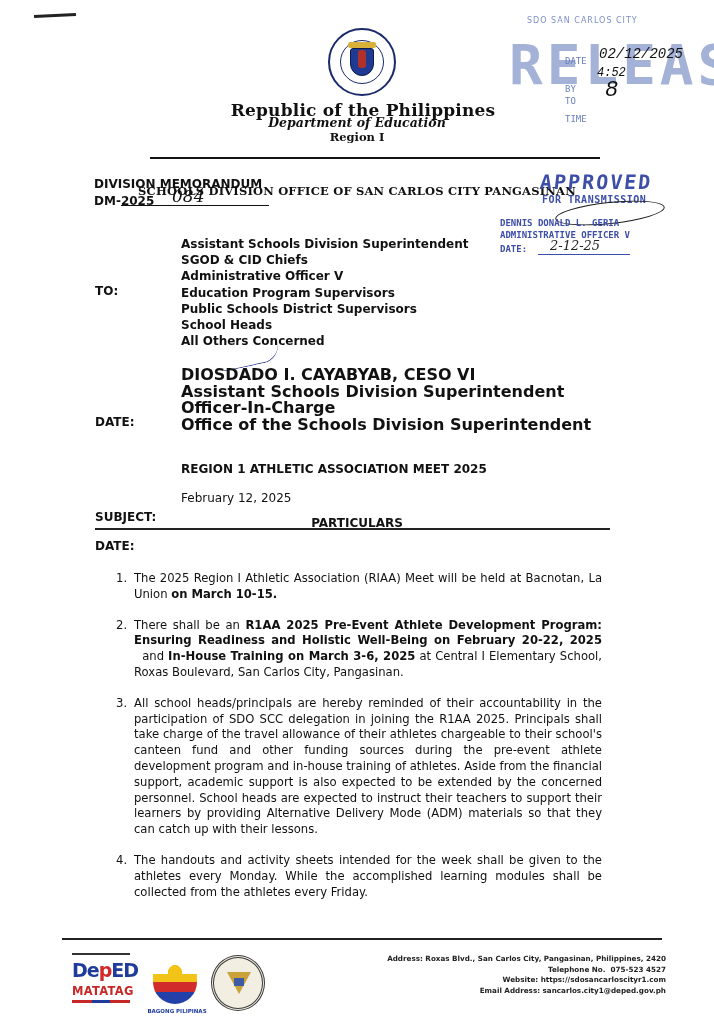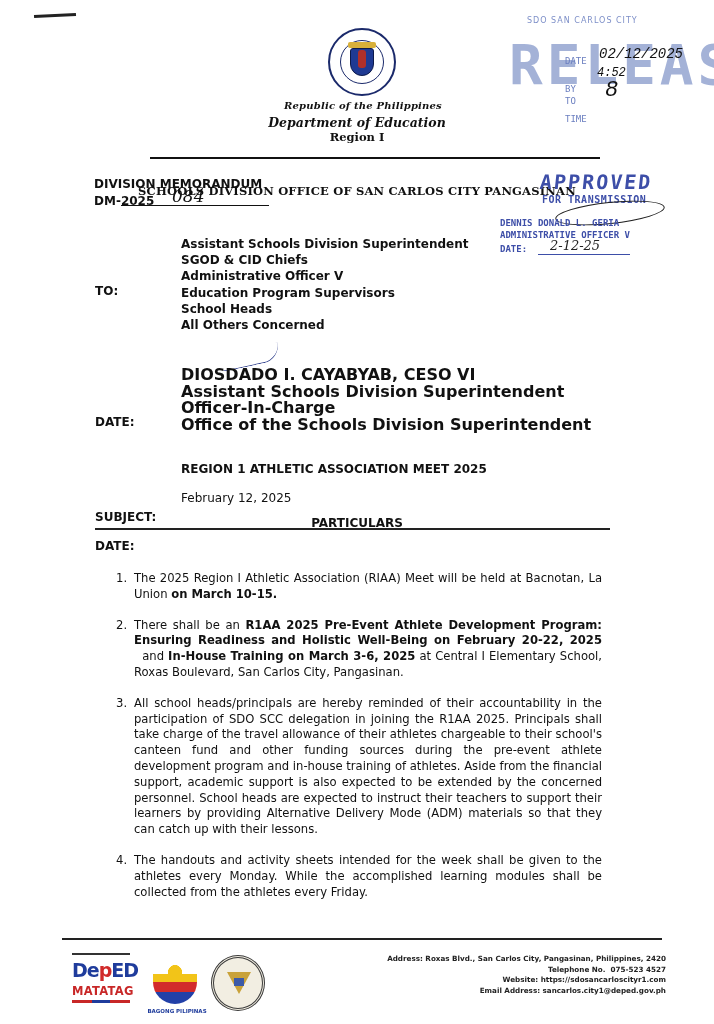--- a/index.html
+++ b/index.html
@@ -10,21 +10,21 @@
     .top-dash { left: 34px; top: 14px; width: 42px; height: 3px; background: #222; transform: rotate(-3deg); }
 
     
     .seal { left: 328px; top: 28px; width: 68px; height: 68px; border-radius: 50%; border: 2px solid #1b2a6b; background: #fff; }
     .seal-inner { position: absolute; left: 10px; top: 10px; width: 44px; height: 44px; border-radius: 50%; border: 1px solid #1b2a6b; }
     .seal-shield { position: absolute; left: 20px; top: 18px; width: 24px; height: 28px; background: #1f3a93; border-radius: 3px 3px 12px 12px; border: 1px solid #0d1a4a; }
     .seal-figure { position: absolute; left: 28px; top: 20px; width: 8px; height: 18px; background: #b0302a; border-radius: 3px; }
     .seal-torch { position: absolute; left: 18px; top: 12px; width: 28px; height: 6px; background: #d8b03a; border-radius: 2px; }
 
     .hdr-line { left: 0; width: 714px; text-align: center; font-family: "DejaVu Serif", serif; font-weight: bold; color: #111; }
-    .h-rep { top: 100px; font-size: 10px; font-style: italic; letter-spacing: 0.2px; padding-left: 12px; }
+    .h-rep { top: 100px; font-size: 17px; letter-spacing: 0.2px; padding-left: 12px; }
     .h-dep { top: 115px; font-size: 12.5px; font-style: italic; }
     .h-reg { top: 130px; font-size: 11.5px; }
     .h-sdo { top: 141px; font-size: 11.5px; letter-spacing: 0.2px; margin-top: 43px; }
     .hdr-rule { left: 150px; top: 157px; width: 450px; height: 2px; background: #111; }
 
     
     .stamp-released { left: 505px; top: 12px; width: 195px; height: 95px; color: #5a74b8; }
     .stamp-released .big { position: absolute; left: 4px; top: 20px; font-family: "DejaVu Sans Mono", monospace; font-size: 56px; font-weight: bold; opacity: 0.55; letter-spacing: 4px; }
     .stamp-released .row { position: absolute; left: 60px; font-family: "DejaVu Sans Mono", monospace; font-size: 9px; color: #6b7fc0; }
     .stamp-released .hand { position: absolute; font-family: Liberation Mono, monospace; font-style: italic; color: #111; }
@@ -126,20 +126,21 @@
 <div class="abs memo" style="left:94px;top:194px;">DM-2025</div>
 <div class="abs dm-line"></div>
 <div class="abs dm-hand">084</div>
 
 <div class="abs lbl" style="left:95px;top:236px;">TO:</div>
 <div class="abs to-list">
   <div>Assistant Schools Division Superintendent</div>
   <div>SGOD &amp; CID Chiefs</div>
   <div>Administrative Officer V</div>
   <div>Education Program Supervisors</div>
+  <div>Public Schools District Supervisors</div>
   <div>School Heads</div>
   <div>All Others Concerned</div>
 </div>
 
 <div class="abs sig-from"></div>
 <div class="abs lbl" style="left:95px;top:367px;">DATE:</div>
 <div class="abs from-list">
   <div>DIOSDADO I. CAYABYAB, CESO VI</div>
   <div>Assistant Schools Division Superintendent</div>
   <div>Officer-In-Charge</div>

